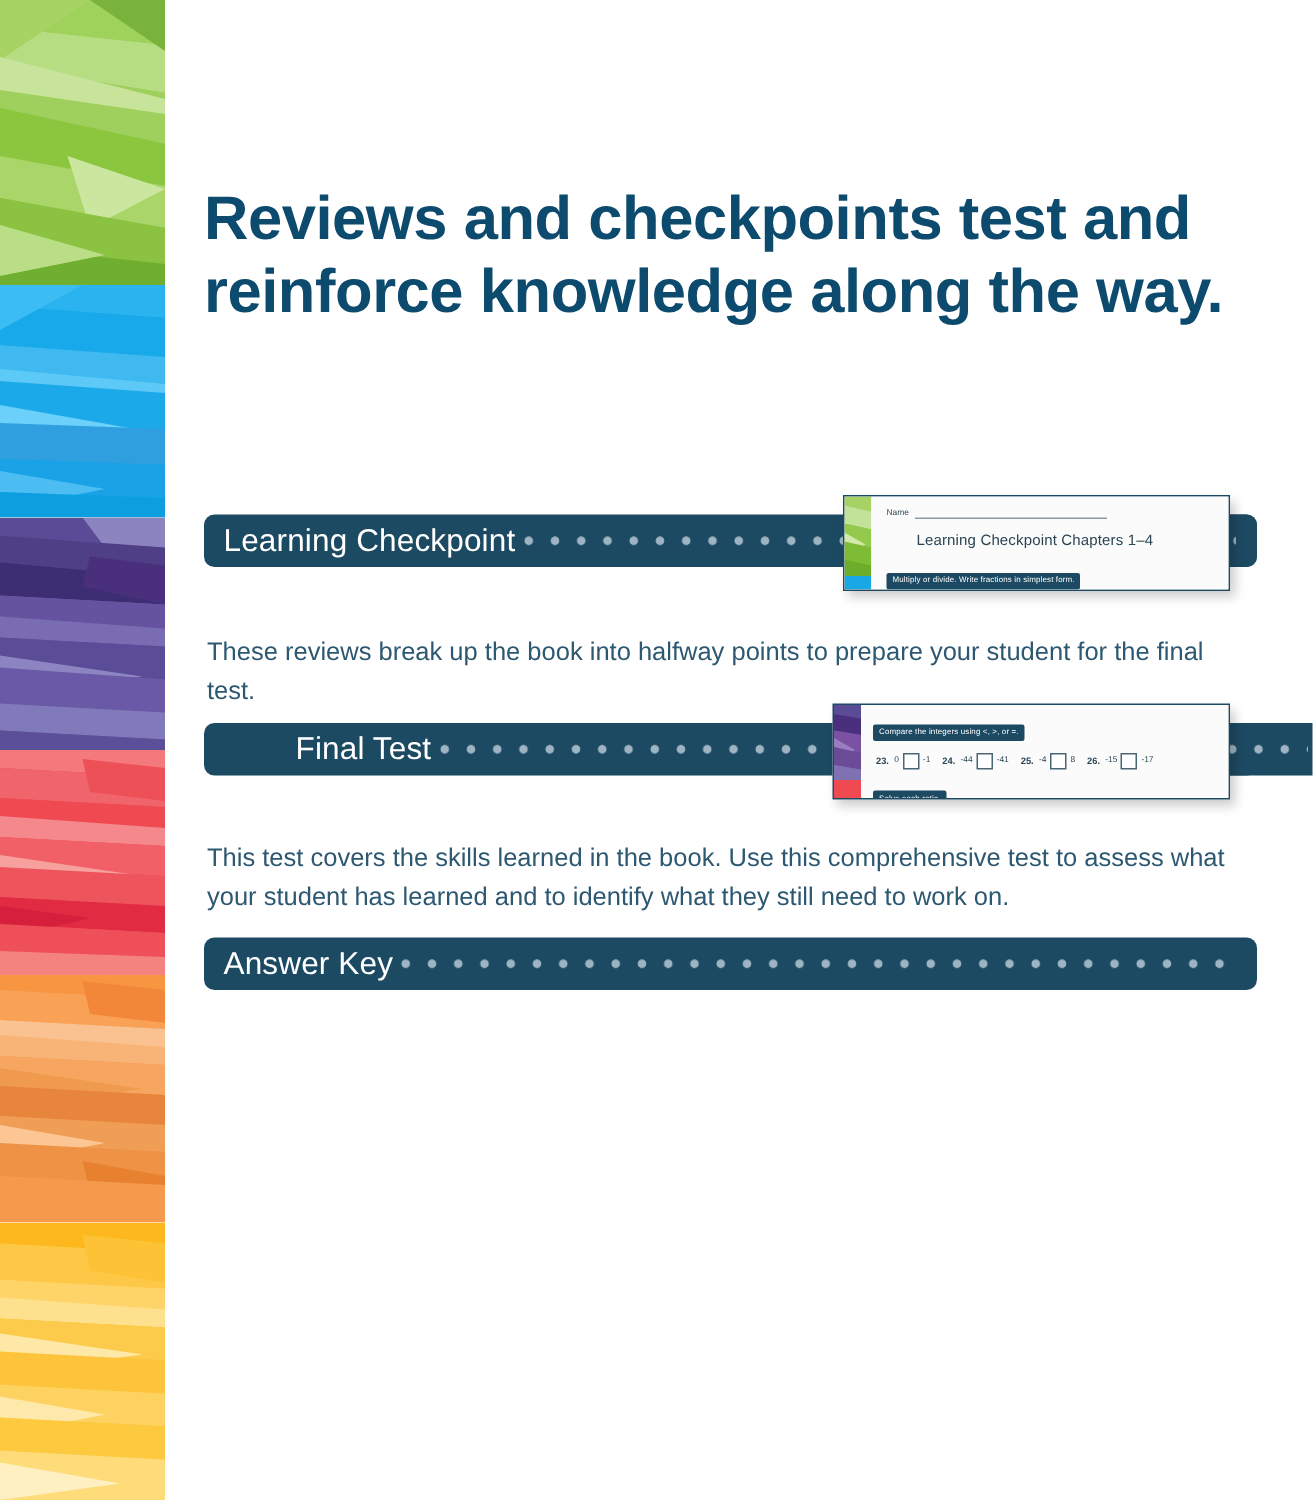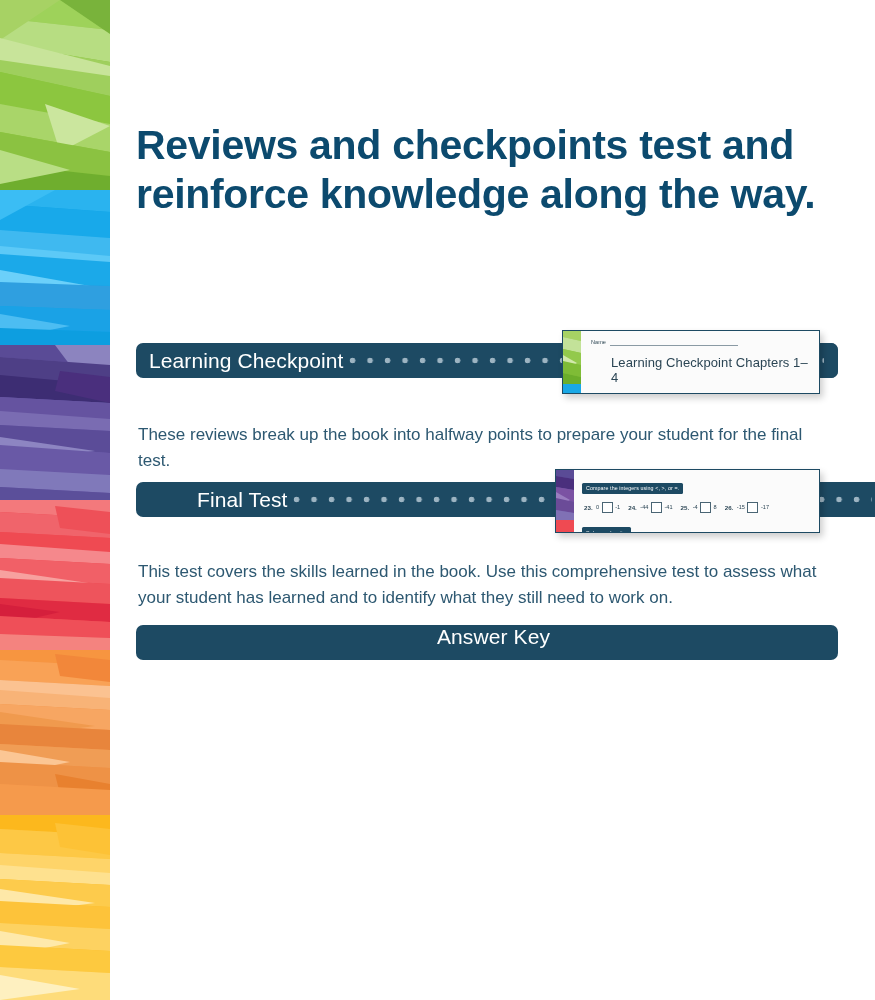--- a/index.html
+++ b/index.html
@@ -135,21 +135,21 @@
     color: #314a57;
     font-family: "Liberation Sans", sans-serif;
     line-height: 7px;
   }
   .ws-name-rule {
     flex: 0 0 128px;
     border-bottom: 0.8px solid #8a9aa4;
     height: 7px;
   }
   .ws-title {
-    font-size: 13px;
+    font-size: 10px;
     color: #2b4554;
     font-family: "Liberation Sans", sans-serif;
     margin-bottom: 9px;
     letter-spacing: 0.1px;
     padding-left: 20px;
   }
   .ws-directive {
     display: inline-block;
     background: #1d4a63;
     color: #ffffff;
@@ -403,20 +403,20 @@
           </span>
         </div>
         <div class="ws-directive">Solve each ratio.</div>
       </div>
     </div>
   </div>
 
   <p class="paragraph" style="top:542px;">This test covers the skills learned in the book. Use this comprehensive test to assess what your student has learned and to identify what they still need to work on.</p>
 
   <div class="section-row" style="top:625px;">
-    <div class="bar" style="width:702px;flex-direction:column;">
+    <div class="bar" style="width:702px;">
       <span class="bar-label">Answer Key</span>
       <span class="bar-dots"></span>
     </div>
   </div>
 
 
 </div>
 
 </body></html>

